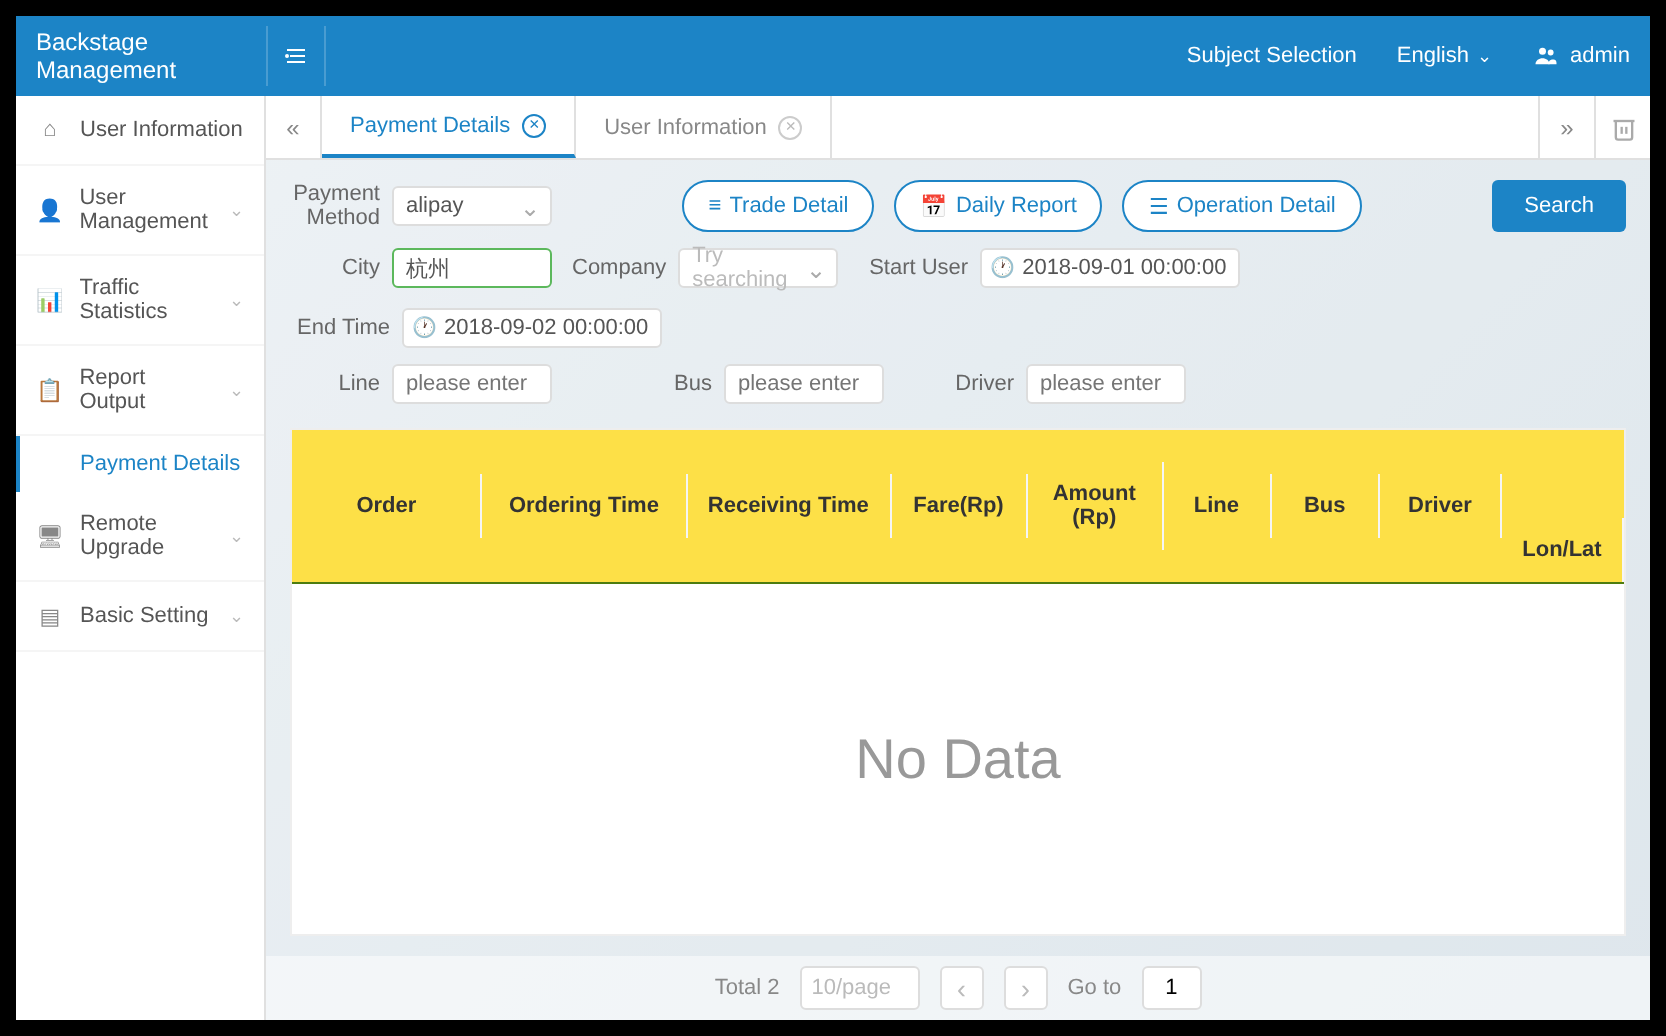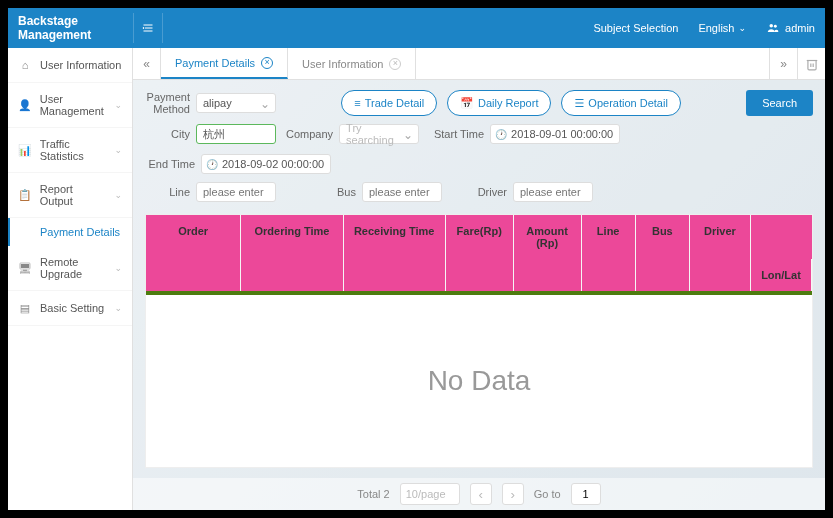--- a/index.html
+++ b/index.html
@@ -1,19 +1,19 @@
 <!DOCTYPE html>
 <html><head>
 <meta charset="utf-8">
 <style>
 * { box-sizing: border-box; margin: 0; padding: 0; }
 body { font-family: Arial, sans-serif; font-size: 12px; color: #333; background: #f5f5f5; overflow: hidden; }
 .app { width: 833px; height: 518px; border: 8px solid #000; position: relative; background: linear-gradient(135deg, #e8eef2 0%, #d0dce4 100%); }
 .header { height: 40px; background: #1c84c6; display: flex; align-items: center; color: #fff; padding: 0 10px; }
-.brand { width: 115px; font-weight: bold; font-size: 12px; }
+.brand { width: 115px; font-weight: normal; font-size: 12px; }
 .toggle-btn { width: 30px; height: 30px; display: flex; align-items: center; justify-content: center; cursor: pointer; border-left: 1px solid rgba(255,255,255,0.2); border-right: 1px solid rgba(255,255,255,0.2); padding: 0 8px; }
 .header-right { margin-left: auto; display: flex; align-items: center; gap: 20px; font-size: 11px; }
 .header-right span { cursor: pointer; }
 .lang { display: flex; align-items: center; gap: 4px; }
 .user-info { display: flex; align-items: center; gap: 5px; }
 
 .body { display: flex; height: calc(100% - 40px); }
 .sidebar { width: 125px; background: #fff; border-right: 1px solid #e0e0e0; flex-shrink: 0; }
 .nav-item { padding: 10px 10px; display: flex; align-items: center; gap: 8px; cursor: pointer; color: #555; font-size: 11px; border-bottom: 1px solid #f5f5f5; position: relative; }
 .nav-item .arrow { margin-left: auto; color: #bbb; font-size: 9px; }
@@ -42,21 +42,21 @@
 .input.date { width: 130px; padding-left: 20px; position: relative; }
 .date-wrap { position: relative; }
 .date-wrap::before { content: '🕐'; position: absolute; left: 5px; top: 50%; transform: translateY(-50%); font-size: 10px; z-index: 1; color: #aaa; }
 .input.city { border-color: #5cb85c; width: 80px; }
 
 .btn-outline { height: 26px; border: 1px solid #1c84c6; color: #1c84c6; background: #fff; border-radius: 13px; padding: 0 12px; font-size: 11px; cursor: pointer; display: inline-flex; align-items: center; gap: 4px; }
 .btn-primary { height: 26px; background: #1c84c6; color: #fff; border: none; border-radius: 3px; padding: 0 16px; font-size: 11px; cursor: pointer; }
 .spacer { flex: 1; }
 
 .table-wrap { flex: 1; background: #fff; border: 1px solid #eee; display: flex; flex-direction: column; margin-top: 4px; }
-.table-head { display: flex; border-bottom: 4px solid #4d7c0f; background: #ec4899; }
+.table-head { display: flex; border-bottom: 1px solid #4d7c0f; background: #fde047; align-items: center; }
 .th { padding: 10px 6px; font-size: 11px; font-weight: bold; color: #333; text-align: center; border-right: 1px solid #f5f5f5; }
 .table-body { flex: 1; display: flex; align-items: center; justify-content: center; }
 .no-data { font-size: 28px; color: #999; font-weight: normal; }
 
 .pager { height: 32px; display: flex; align-items: center; justify-content: center; gap: 10px; font-size: 11px; color: #888; background: rgba(255,255,255,0.5); }
 .pager .select-sm { height: 22px; border: 1px solid #ddd; border-radius: 3px; padding: 0 5px; font-size: 11px; color: #bbb; background: #fff; width: 60px; }
 .pager-btn { width: 22px; height: 22px; border: 1px solid #ddd; background: #fff; border-radius: 3px; cursor: pointer; color: #bbb; display: inline-flex; align-items: center; justify-content: center; }
 .pager-input { width: 30px; height: 22px; border: 1px solid #ddd; border-radius: 3px; text-align: center; font-size: 11px; }
 
 svg { width: 14px; height: 14px; }
@@ -180,21 +180,21 @@
         <div class="filter-row">
           <div class="filter-group">
             <div class="filter-label">City</div>
             <input class="input city" value="杭州" style="">
           </div>
           <div class="filter-group">
             <div class="filter-label">Company</div>
             <div class="select" style="color:#bbb;">Try searching</div>
           </div>
           <div class="filter-group">
-            <div class="filter-label" style="min-width:55px;">Start Time</div>
+            <div class="filter-label" style="min-width:55px;">Start User</div>
             <div class="date-wrap"><input class="input date" value="2018-09-01 00:00:00" style=""></div>
           </div>
           <div class="filter-group">
             <div class="filter-label" style="min-width:50px;">End Time</div>
             <div class="date-wrap"><input class="input date" value="2018-09-02 00:00:00" style=""></div>
           </div>
         </div>
 
         <div class="filter-row">
           <div class="filter-group">

